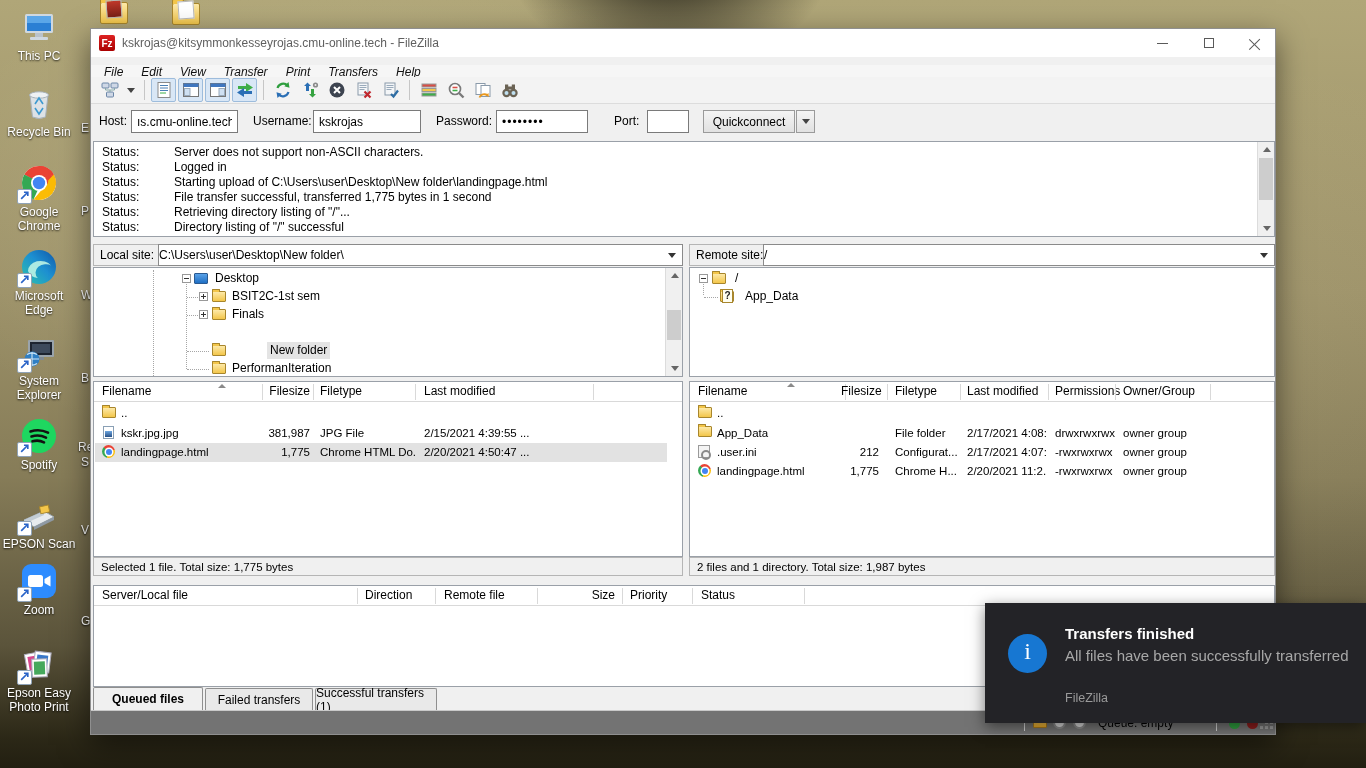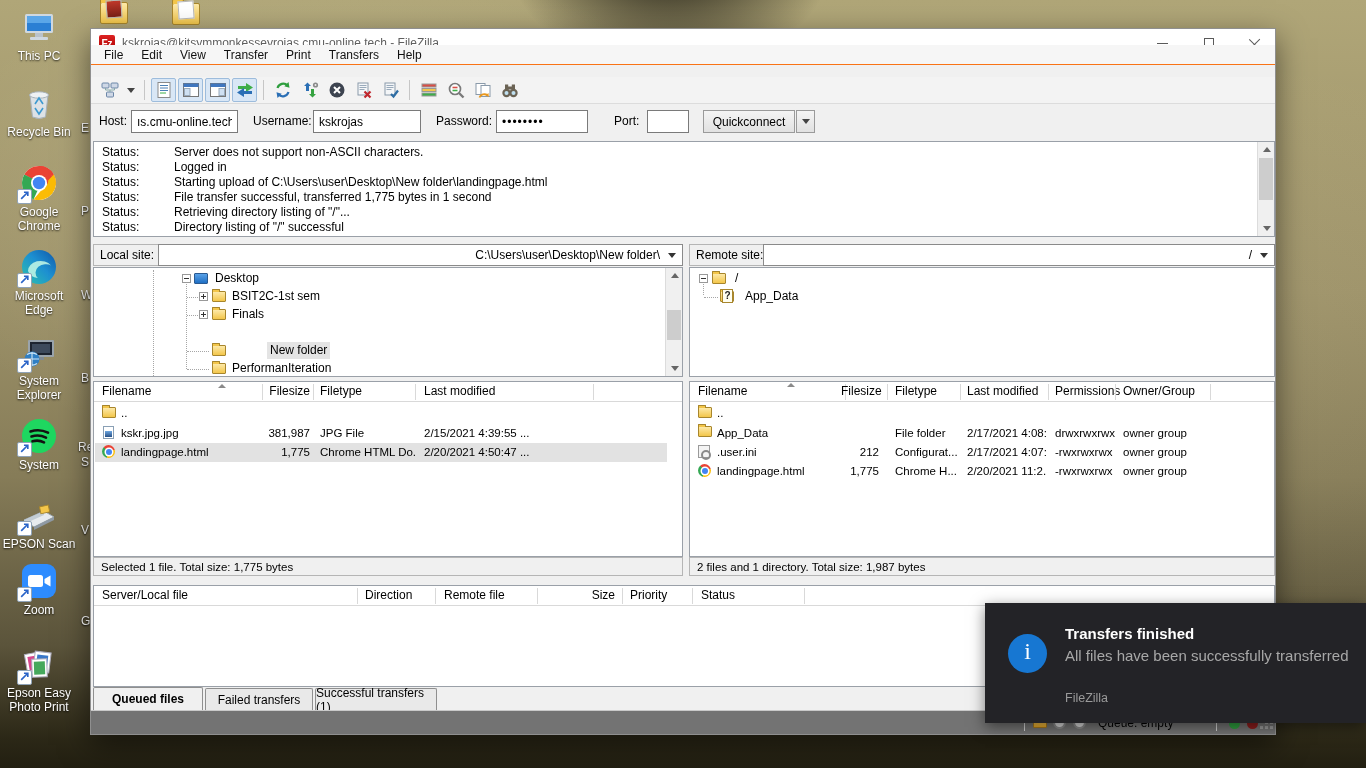--- a/index.html
+++ b/index.html
@@ -32,21 +32,21 @@
   .titlebar{left:0;top:0;width:100%;height:28px;background:#fff;display:flex;align-items:center;padding-left:8px;}
   .fzlogo{width:16px;height:16px;background:linear-gradient(#d22,#a00);border-radius:2px;color:#fff;
     font-weight:bold;font-size:10px;display:flex;align-items:center;justify-content:center;}
   .wtitle{margin-left:7px;color:#5f5f5f;font-size:12px;}
   .wbtn{position:absolute;top:0;width:46px;height:28px;display:flex;align-items:center;justify-content:center;}
   .glyph-min{width:11px;height:1px;background:#5a5a5a;}
   .glyph-max{width:10px;height:10px;border:1px solid #5a5a5a;}
   .glyph-close{position:relative;width:12px;height:12px;}
   .glyph-close::before,.glyph-close::after{content:"";position:absolute;left:5px;top:0;width:1.4px;height:15px;background:#5a5a5a;}
   .glyph-close::before{transform:rotate(45deg);}.glyph-close::after{transform:rotate(-45deg);}
-  .menubar{left:0;top:16px;width:100%;height:20px;background:#f6f6f6;display:flex;align-items:center;padding-left:4px;border-bottom:1px solid #f97316;}
+  .menubar{left:0;top:36px;width:100%;height:20px;background:#f6f6f6;display:flex;align-items:center;padding-left:4px;border-bottom:6px solid #f97316;font-style:italic;}
   .mitem{padding:2px 9px;color:#111;}
   .toolbar{left:0;top:48px;width:100%;height:27px;display:flex;align-items:center;padding-left:6px;gap:2px;border-bottom:1px solid #dcdcdc;background:#f3f3f3;}
   .tbn{width:25px;height:24px;display:flex;align-items:center;justify-content:center;border:1px solid transparent;border-radius:2px;}
   .tbn.on{background:#d9e7f6;border-color:#9dbcdc;}
   .tsep{width:1px;height:20px;background:#c6c6c6;margin:0 4px;}
   .ddcaret{width:0;height:0;border-left:4px solid transparent;border-right:4px solid transparent;border-top:5px solid #444;}
   
   .qcbar{left:0;top:76px;width:100%;height:34px;background:#f0f0f0;}
   .qlabel{position:absolute;top:9px;color:#000;}
   .qinput{position:absolute;top:5px;height:23px;background:#fff;border:1px solid #7a7a7a;font-family:"Liberation Sans",sans-serif;font-size:12px;padding:0 5px;color:#000;}
@@ -55,21 +55,21 @@
   .panel{position:absolute;background:#fff;border:1px solid #9aa0a8;}
   .logrow{position:absolute;left:0;width:100%;height:15px;line-height:15px;white-space:nowrap;}
   .loglabel{position:absolute;left:8px;}
   .logmsg{position:absolute;left:80px;}
   .sbar{position:absolute;width:17px;background:#f0f0f0;border-left:1px solid #dcdcdc;}
   .sthumb{position:absolute;left:1px;width:14px;background:#cdcdcd;}
   .sarrow{position:absolute;left:5px;width:0;height:0;border-left:4px solid transparent;border-right:4px solid transparent;}
   .sarrow.up{border-bottom:5px solid #666;}
   .sarrow.down{border-top:5px solid #666;}
   .sitelabel{position:absolute;height:22px;line-height:20px;padding:0 6px;border:1px solid #b5b5b5;background:#f0f0f0;}
-  .sitecombo{position:absolute;height:22px;background:#fff;border:1px solid #8a8a8a;line-height:20px;padding:0 22px;text-align:right;}
+  .sitecombo{position:absolute;height:22px;background:#fff;border:1px solid #8a8a8a;line-height:20px;padding:0 0;}
   .combocaret{position:absolute;width:0;height:0;border-left:4px solid transparent;border-right:4px solid transparent;border-top:5px solid #333;}
   
   .trow{position:absolute;height:18px;line-height:17px;white-space:nowrap;}
   .exp{position:absolute;width:9px;height:9px;top:4px;background:#fff;border:1px solid #999;}
   .exp::before{content:"";position:absolute;left:1px;top:3px;width:5px;height:1px;background:#333;}
   .exp.plus::after{content:"";position:absolute;left:3px;top:1px;width:1px;height:5px;background:#333;}
   .fico{position:absolute;top:3px;width:14px;height:11px;background:linear-gradient(#fde9a8,#f3c64a);
     border:1px solid #a8862c;border-radius:1px;}
   .fico::before{content:"";position:absolute;left:-1px;top:-3px;width:6px;height:2px;background:#f3c64a;
     border:1px solid #a8862c;border-bottom:none;border-radius:1px 1px 0 0;}
@@ -200,21 +200,21 @@
   <div class="dicon" style="top:417px">
     <div class="ig">
       <svg width="38" height="38" viewBox="0 0 38 38">
           <circle cx="19" cy="19" r="17" fill="#1ed760"></circle>
           <path d="M10.5 14.5 q9 -3 17.5 1.2 M11.5 19.5 q7.5 -2.4 14.5 1.1 M12.5 24.3 q6 -1.8 11.5 1" stroke="#121212" stroke-width="2.6" fill="none" stroke-linecap="round"></path>
         </svg>
       <span class="sc"><svg width="11" height="11" viewBox="0 0 10 10">
             <path d="M2 8 L7.5 2.5 M4.5 2 h3.5 v3.5" stroke="#2a64c8" stroke-width="1.5" fill="none"></path>
           </svg></span>
     </div>
-    <div>System</div>
+    <div>Spotify</div>
   </div>
   <div class="dicon" style="top:496px">
     <div class="ig">
       <svg width="38" height="38" viewBox="0 0 38 38">
           <path d="M4 24 l20 -9 l10 6 l-20 10z" fill="#e7ebee" stroke="#9aa6b0"></path>
           <path d="M4 24 l20 -9 l0 4 l-20 9z" fill="#c2ccd4"></path>
           <path d="M14 31 l20 -10 v3 l-20 10z" fill="#8f9aa4"></path>
           <rect x="20" y="10" width="9" height="7" fill="#f3c64a" stroke="#a8862c" transform="rotate(-12 24 13)"></rect>
         </svg>
       <span class="sc"><svg width="11" height="11" viewBox="0 0 10 10">

